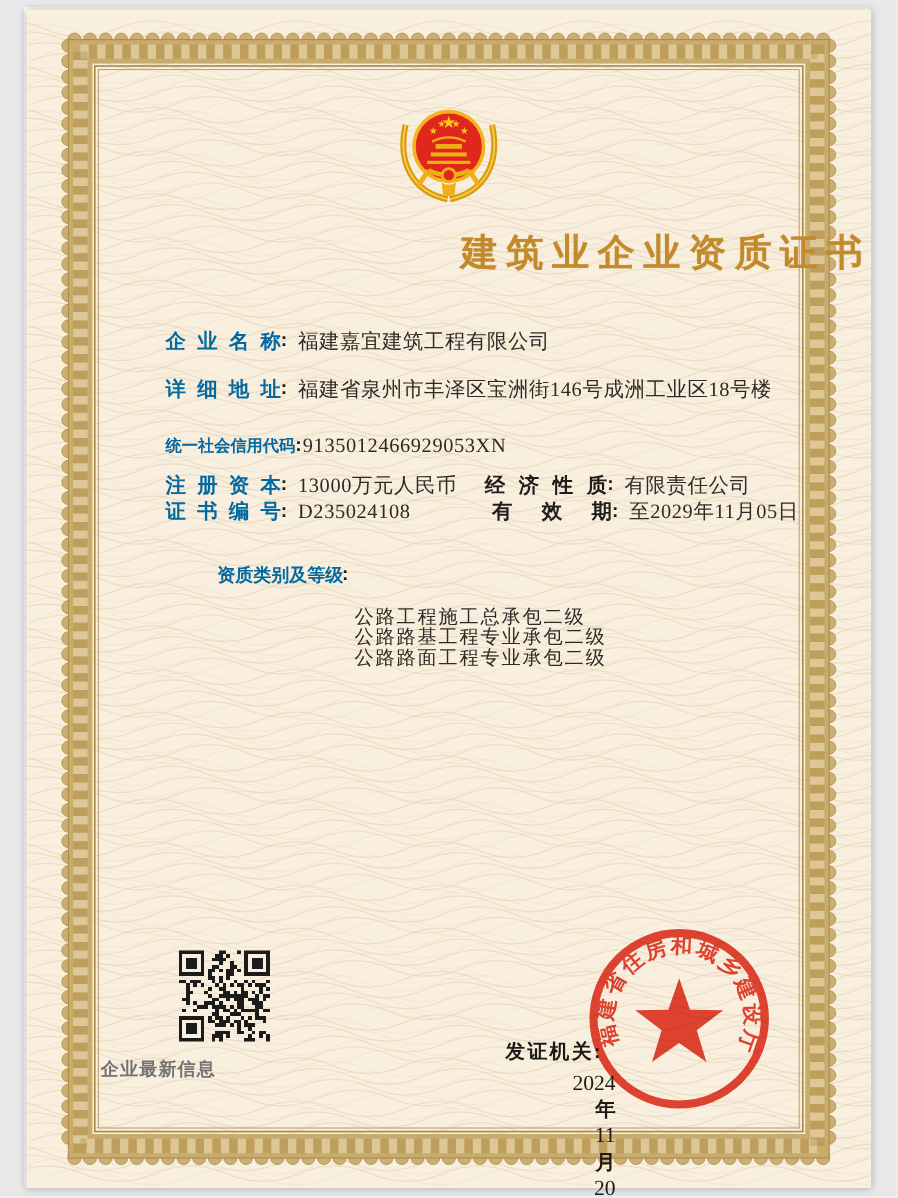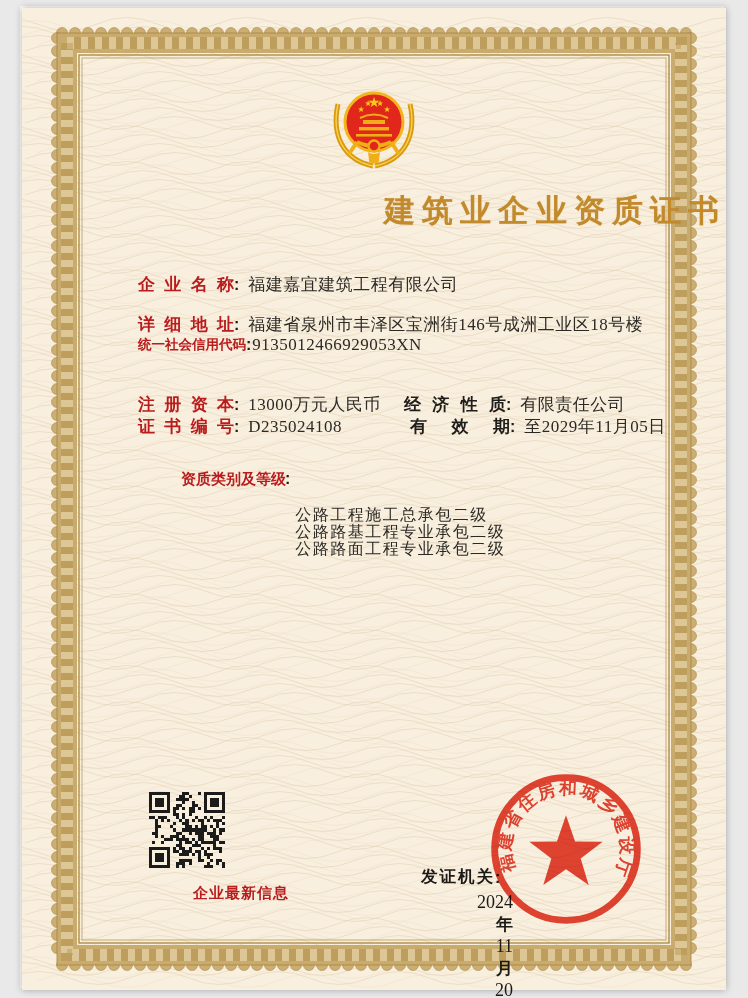--- a/index.html
+++ b/index.html
@@ -18,24 +18,24 @@
   .emblem{position:absolute;left:50%;top:74px;transform:translateX(-50%);width:92px;height:88px;}
 
   .cert-title{
     position:absolute;left:0;top:182px;width:100%;text-align:right;
     font-size:31px;font-weight:bold;letter-spacing:7px;color:#c28a2a;
     text-shadow:0 0 1px rgba(160,110,30,.35);
   }
 
   .fields{position:absolute;left:116px;top:0;width:540px;}
   .row{position:absolute;left:0;height:24px;white-space:nowrap;color:#22201c;}
-  .r1{top:265px}.r2{top:305px}.r3{top:327px}.r4{top:385px}.r5{top:407px}.r6{top:462px}
+  .r1{top:265px}.r2{top:305px}.r3{top:354px}.r4{top:385px}.r5{top:407px}.r6{top:462px}
   .lbl{
     display:inline-block;vertical-align:middle;width:96px;
-    font-weight:bold;font-size:17px;color:#b91c1c;
+    font-weight:bold;font-size:17px;color:#0369a1;
     text-align:justify;text-align-last:justify;text-justify:inter-character;
   }
   .lbl--l8{width:108px;font-size:13.5px;}
   .lbl--l7{width:104px;font-size:15px;}
   .colon{font-weight:bold;font-size:16px;color:#1f1d19;vertical-align:middle;}
   .val{
     font-family:"Liberation Serif", serif;font-size:17px;color:#2c2a25;
     letter-spacing:.5px;margin-left:9px;vertical-align:middle;
   }
   .val--tight{margin-left:1px;}
@@ -43,22 +43,22 @@
   .p2-r3{left:288px}.p2-r4{left:266px}.p2-r5{left:272px}
   .lbl2{display:inline-block;vertical-align:middle;font-weight:bold;font-size:17px;color:#1f1d19;
         text-align:justify;text-align-last:justify;text-justify:inter-character;}
   .w126{width:126px}.w102{width:102px}.w100{width:100px}
   .qual-lines{display:inline-block;vertical-align:top;margin-left:5px;margin-top:36px;}
   .qual-line{font-family:"Liberation Serif", serif;font-size:16px;color:#2c2a25;
              letter-spacing:1.5px;line-height:17px;}
 
   .qr{position:absolute;left:127px;top:784px;width:76px;height:76px;display:block;}
   .qr-caption{
-    position:absolute;left:62px;top:876px;width:205px;text-align:right;
-    font-weight:bold;font-size:15px;line-height:17.5px;letter-spacing:1px;color:#b91c1c;
+    position:absolute;left:62px;top:876px;width:205px;text-align:left;
+    font-weight:bold;font-size:15px;line-height:17.5px;letter-spacing:1px;color:#737373;font-family:Liberation Mono, monospace;
   }
   .issuer{
     position:absolute;left:399px;top:858px;font-weight:bold;font-size:16.5px;
     letter-spacing:2px;color:#1c1a17;white-space:nowrap;
   }
   .date-line{
     position:absolute;left:455px;top:884px;display:flex;align-items:flex-end;
     color:#1c1a17;white-space:nowrap;flex-direction:column;
   }
   .date-num{font-family:"Liberation Serif", serif;font-size:18px;}

